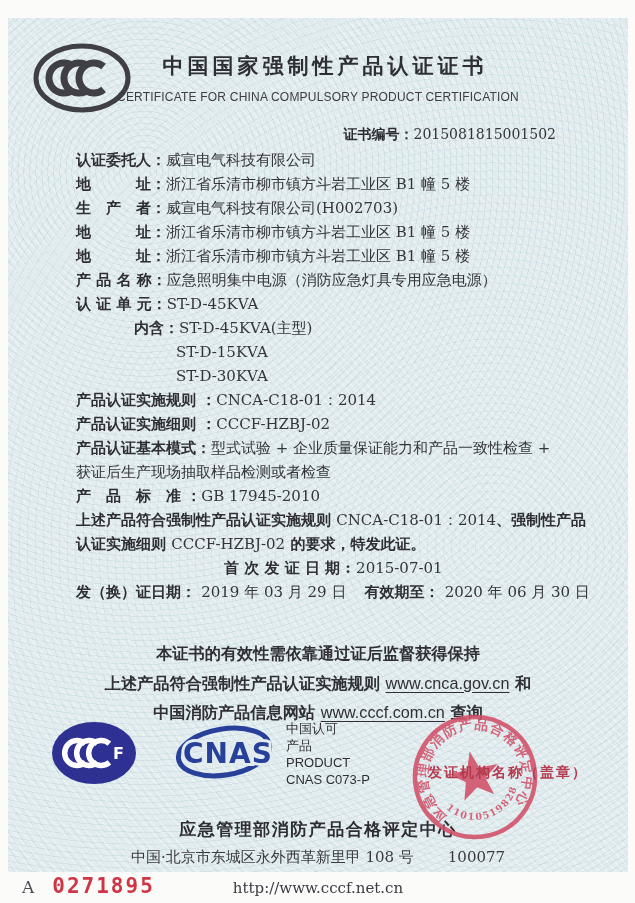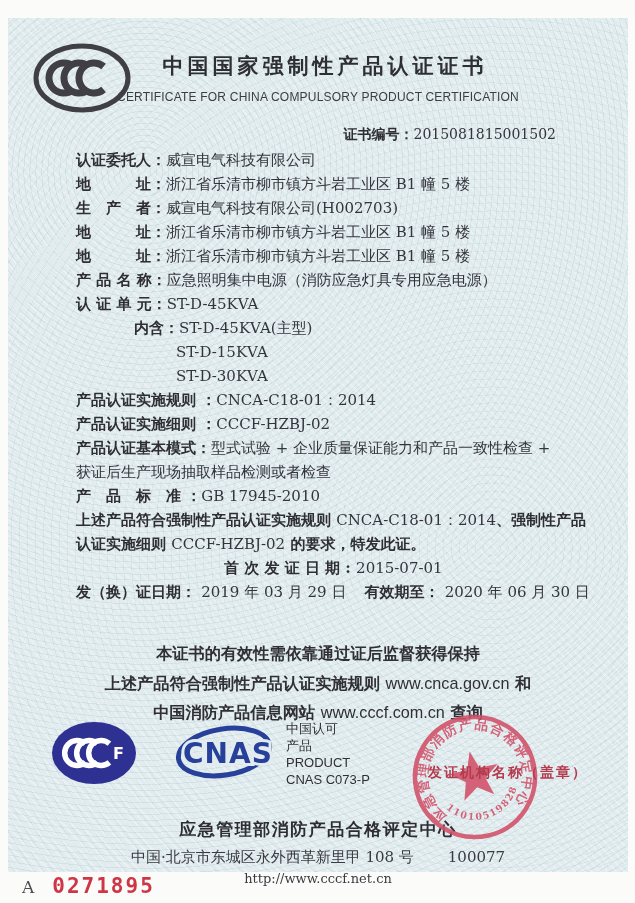--- a/index.html
+++ b/index.html
@@ -27,37 +27,37 @@
   .row{white-space:nowrap;}
   .lbl{font-weight:bold;color:#2e2e34;}
   .val{color:#34343c;}
   .row-inner{margin-left:58px;}
   .row-model .val{margin-left:100px;}
   .row-first-issue{text-indent:148px;}
   .gap-mid{display:inline-block;width:18px;}
   .notes{position:absolute;left:0;top:622px;width:100%;text-align:center;
     font-size:16.2px;line-height:28.6px;font-weight:bold;color:#2f2f35;}
   .url{font-family:"Liberation Sans","DejaVu Sans",sans-serif;font-weight:normal;
-    text-underline-offset:3px;}
+    text-decoration:underline;text-underline-offset:3px;}
   .marks-row{position:absolute;left:0;top:700px;width:100%;height:130px;}
   .cccf-logo{position:absolute;left:42px;top:2px;}
   .cnas-logo{position:absolute;left:166px;top:4px;}
   .accred{position:absolute;left:278px;top:2px;font-size:13px;line-height:17px;
     font-family:"Liberation Sans","DejaVu Sans",sans-serif;color:#2f2f35;}
   .seal-label{position:absolute;left:420px;top:46px;z-index:3;
     color:var(--seal-text-red,#b43a4e);font-size:14px;font-weight:bold;letter-spacing:2px;}
   .stamp{position:absolute;left:392px;top:-16px;z-index:2;opacity:.88;transform:rotate(-12deg);}
   .stamp-ring{fill:none;stroke:var(--stamp-red,#d15068);stroke-width:4.5;}
   .stamp-star{fill:var(--stamp-red,#d15068);}
   .stamp-text{fill:var(--stamp-red,#d15068);font-family:"DejaVu Serif",serif;font-weight:bold;}
   .issuer{position:absolute;left:0;top:800px;width:100%;text-align:center;z-index:1;}
   .issuer-name{font-size:17px;font-weight:bold;letter-spacing:1.5px;color:#2d2d33;}
   .issuer-addr{margin-top:7px;font-size:15px;color:#3a3a42;}
   .issuer-addr .post{margin-left:34px;}
-  .issuer-site{margin-top:4px;font-size:13px;color:#3a3a42;}
+  .issuer-site{margin-top:12px;font-size:15px;color:#3a3a42;}
   .serial{position:absolute;left:22px;top:874px;}
   .serial-prefix{font-family:"DejaVu Serif",serif;font-size:17px;color:#4a4a52;margin-right:18px;}
   .serial-number{font-family:"DejaVu Sans Mono",monospace;font-size:21px;font-weight:bold;
     letter-spacing:2px;color:var(--serial-red,#cf3545);}
   .ccc-arc{fill:none;stroke:#3f3f45;stroke-width:7;}
   .ccc-ellipse{fill:none;stroke:#3f3f45;stroke-width:5;}
   .cccf-ellipse{fill:var(--logo-blue,#2e3192);}
   .cccf-arc{fill:none;stroke:#ffffff;stroke-width:5.5;}
   .cccf-f{fill:#ffffff;font-family:"DejaVu Sans",sans-serif;font-weight:bold;font-size:16px;}
   .cnas-ellipse{fill:none;stroke:var(--cnas-blue,#27409a);stroke-width:5;}

